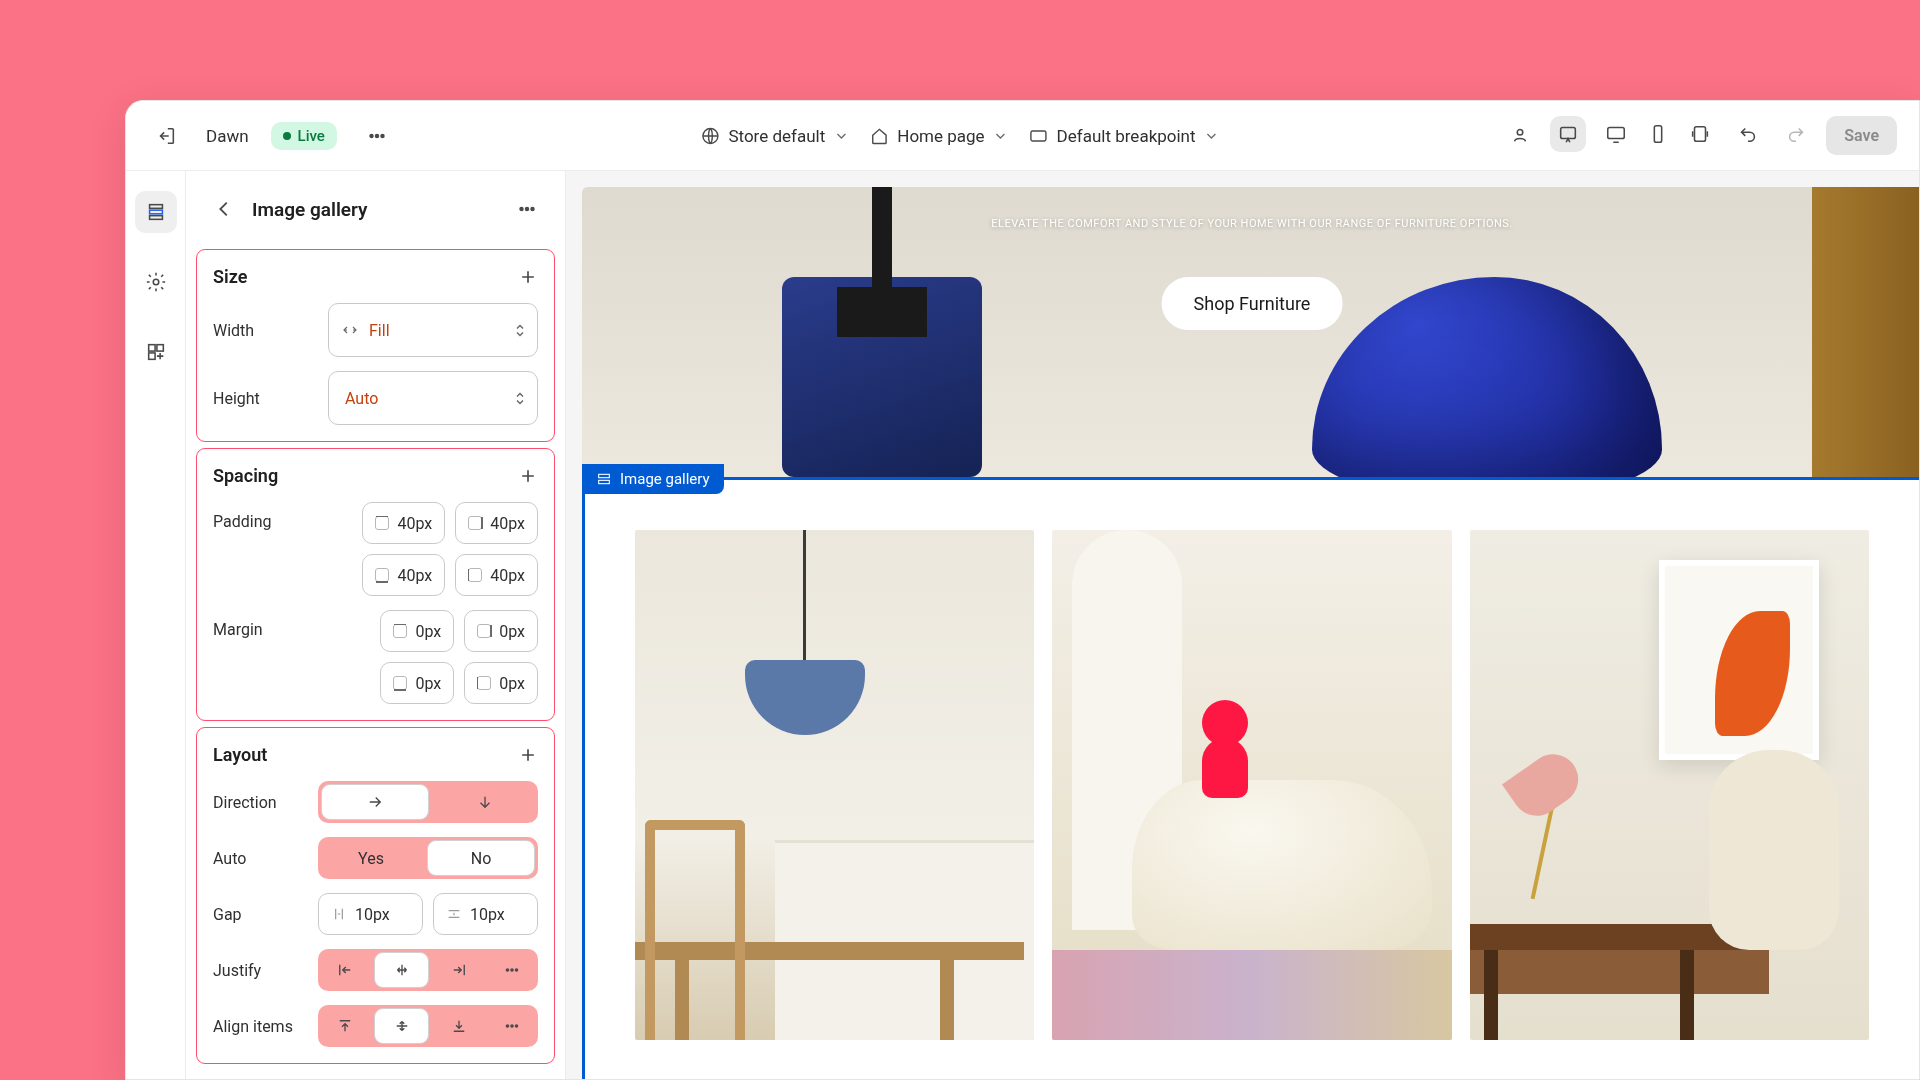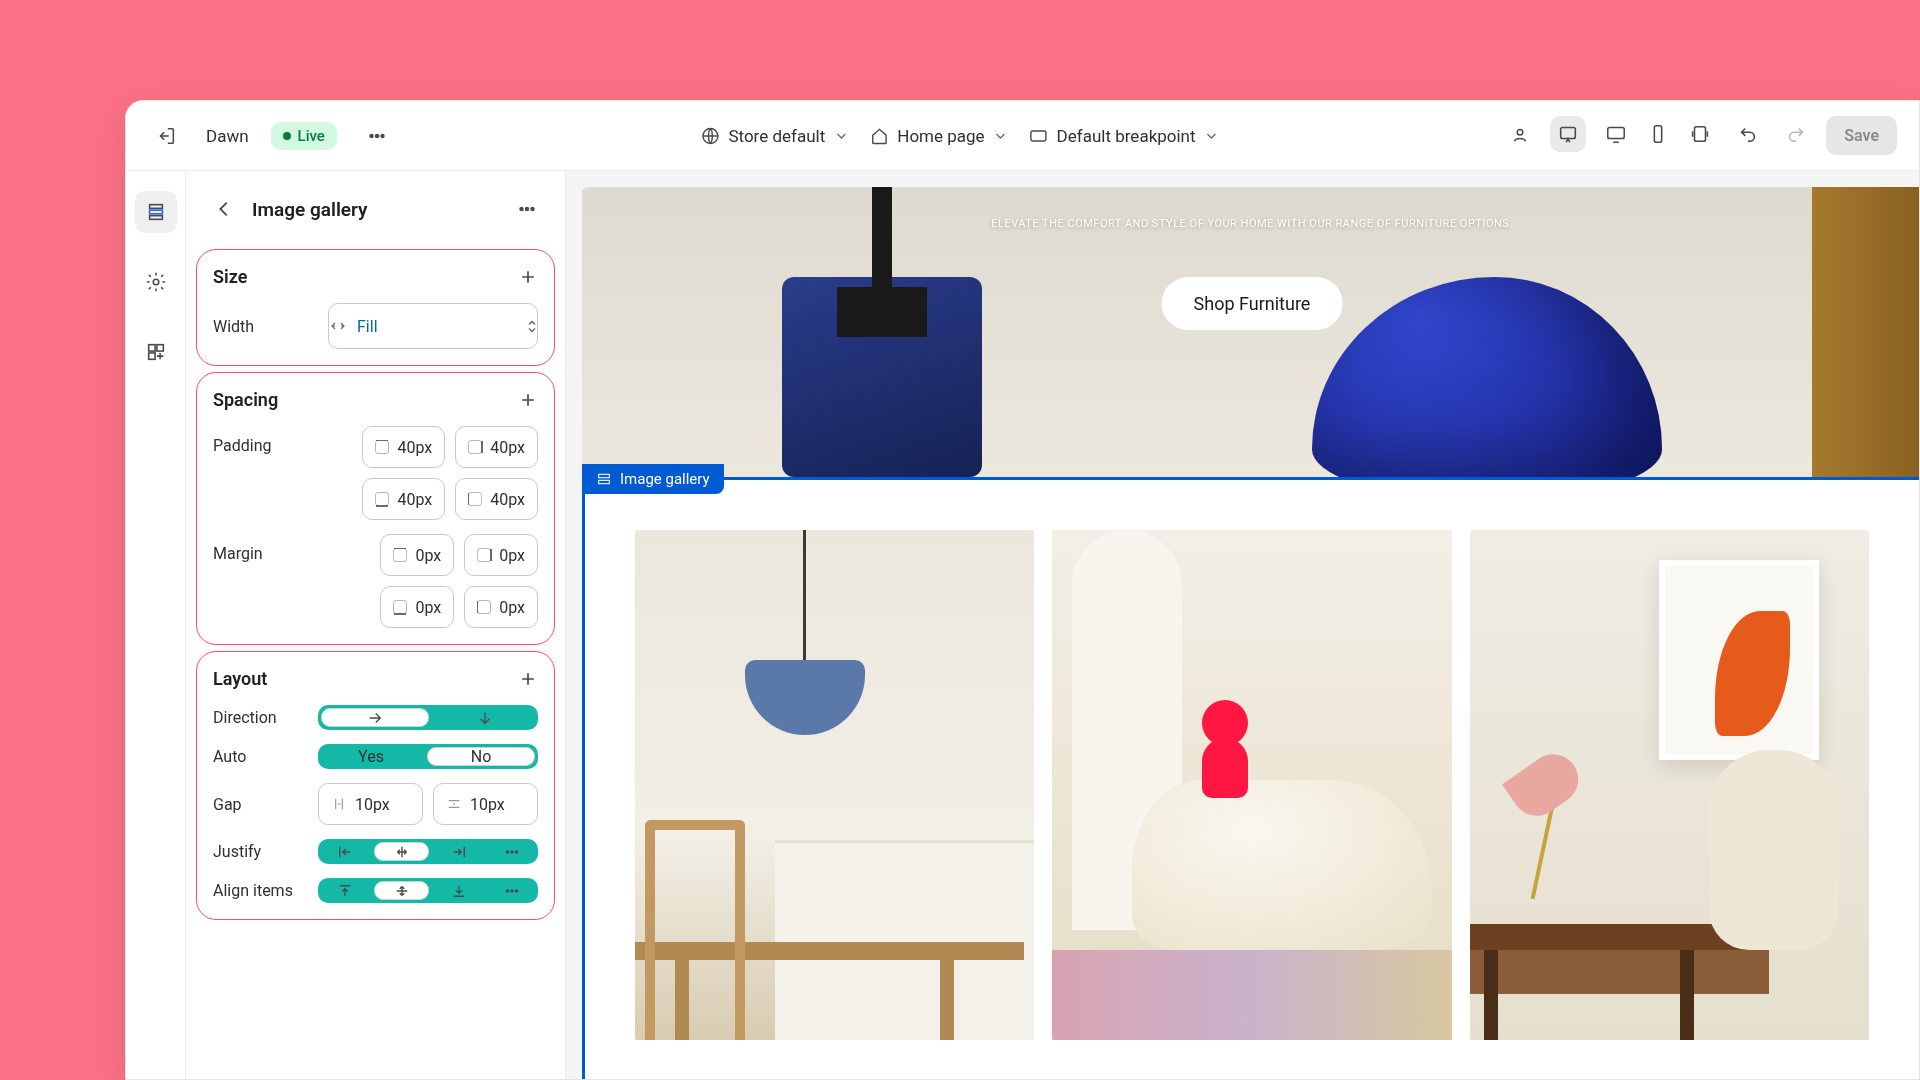--- a/index.html
+++ b/index.html
@@ -28,47 +28,47 @@
   .rail { width: 60px; border-right:1px solid #ececec; display:flex; flex-direction:column; align-items:center; padding-top:20px; gap:28px; }
   .rail .icon-btn { width:42px; height:42px; }
   .rail .icon-btn.active { background:#efefef; }
   
   .sidebar { width: 380px; border-right:1px solid #ececec; overflow-y:auto; padding-bottom:40px; }
   .side-header { display:flex; align-items:center; gap:10px; padding: 20px 20px 16px; }
   .side-header .back svg { width:22px; height:22px; stroke:#4a4a4a; stroke-width:2; fill:none; }
   .side-title { font-size:19px; font-weight:600; color:#202020; }
   .side-more { margin-left:auto; }
   
-  .panel { margin: 6px 10px 0; border:1.5px solid transparent; border-radius:20px; padding: 16px; }
+  .panel { margin: 6px 10px 0; border:1.5px solid transparent; border-radius:9px; padding: 16px; }
   .panel.hl { border-color:#ff4d6d; }
   .panel-head { display:flex; align-items:center; justify-content:space-between; margin-bottom:16px; }
   .panel-title { font-size:18px; font-weight:600; color:#202020; }
   .plus { width:20px; height:20px; stroke:#4a4a4a; stroke-width:2; fill:none; cursor:pointer; }
   .row { display:flex; align-items:center; justify-content:space-between; margin-bottom:14px; }
   .row:last-child { margin-bottom:0; }
   .row-label { font-size:16px; color:#303030; }
-  .select { flex:1; max-width: 210px; height:46px; border:1px solid #c9c9c9; border-radius:10px; display:flex; align-items:center; padding: 0 0; gap:10px; font-size:16px; color:#0369a1; cursor:pointer; }
+  .select { flex:1; max-width: 210px; height:54px; border:1px solid #c9c9c9; border-radius:10px; display:flex; align-items:center; padding: 0 12px; gap:10px; font-size:16px; color:#c2410c; cursor:pointer; }
   .select .sel-icon { width:18px; height:18px; stroke:#6a6a6a; stroke-width:1.6; fill:none; }
   .select .sel-val { flex:1; }
   .select .stepper { display:flex; flex-direction:column; gap:1px; }
   .select .stepper svg { width:10px; height:6px; stroke:#6a6a6a; stroke-width:2; fill:none; }
   
   .box-grid { display:grid; grid-template-columns: 1fr 1fr; gap:10px; max-width:220px; }
   .mini-input { height:42px; border:1px solid #c9c9c9; border-radius:10px; display:flex; align-items:center; gap:8px; padding:0 12px; font-size:16px; color:#303030; }
   .mini-input .side-icon { width:14px; height:14px; border:1.5px solid #b7b7b7; border-radius:3px; position:relative; flex-shrink:0; }
   .mini-input .side-icon.t::before, .mini-input .side-icon.r::before, .mini-input .side-icon.b::before, .mini-input .side-icon.l::before { content:""; position:absolute; background:#6a6a6a; }
   .side-icon.t::before { top:-1.5px; left:0; right:0; height:1.5px; }
   .side-icon.r::before { right:-1.5px; top:0; bottom:0; width:1.5px; }
   .side-icon.b::before { bottom:-1.5px; left:0; right:0; height:1.5px; }
   .side-icon.l::before { left:-1.5px; top:0; bottom:0; width:1.5px; }
   
   .row-stacked { align-items:flex-start;gap:18px; }
   .row-stacked .row-label { padding-top:10px; }
   
-  .seg { display:flex; background:#14b8a6; border-radius:10px; overflow:hidden; max-width:220px; flex:1; height:25px; }
+  .seg { display:flex; background:#fca5a5; border-radius:10px; overflow:hidden; max-width:220px; flex:1; height:42px; }
   .seg-item { flex:1; display:flex; align-items:center; justify-content:center; font-size:16px; color:#303030; cursor:pointer; }
   .seg-item.active { background:#fff; border:1px solid #d0d0d0; border-radius:9px; margin:3px; }
   .seg-item svg { width:18px; height:18px; stroke:#4a4a4a; stroke-width:1.8; fill:none; }
   .seg-4 .seg-item { min-width:0; padding:0 4px; }
   
   .gap-pair { display:flex; gap:10px; max-width:220px; flex:1; }
   .gap-pair .mini-input { flex:1; }
   
   
   .canvas { flex:1; background:#f5f5f5; overflow:hidden; position:relative; padding: 16px 0 0 16px; }
@@ -280,20 +280,34 @@
             <span class="stepper">
                 <svg viewBox="0 0 12 8">
                   <path d="M2 6l4-4 4 4"></path>
                 </svg>
                 <svg viewBox="0 0 12 8">
                   <path d="M2 2l4 4 4-4"></path>
                 </svg>
               </span>
           </div>
         </div>
+        <div class="row">
+          <span class="row-label">Height</span>
+          <div class="select">
+            <span class="sel-val" style="padding-left:4px;">Auto</span>
+            <span class="stepper">
+                <svg viewBox="0 0 12 8">
+                  <path d="M2 6l4-4 4 4"></path>
+                </svg>
+                <svg viewBox="0 0 12 8">
+                  <path d="M2 2l4 4 4-4"></path>
+                </svg>
+              </span>
+          </div>
+        </div>
       </div>
 
       <div class="panel hl">
         <div class="panel-head">
           <span class="panel-title">Spacing</span>
           <svg class="plus" viewBox="0 0 24 24">
               <path d="M12 5v14M5 12h14"></path>
             </svg>
         </div>
         <div class="row row-stacked">

